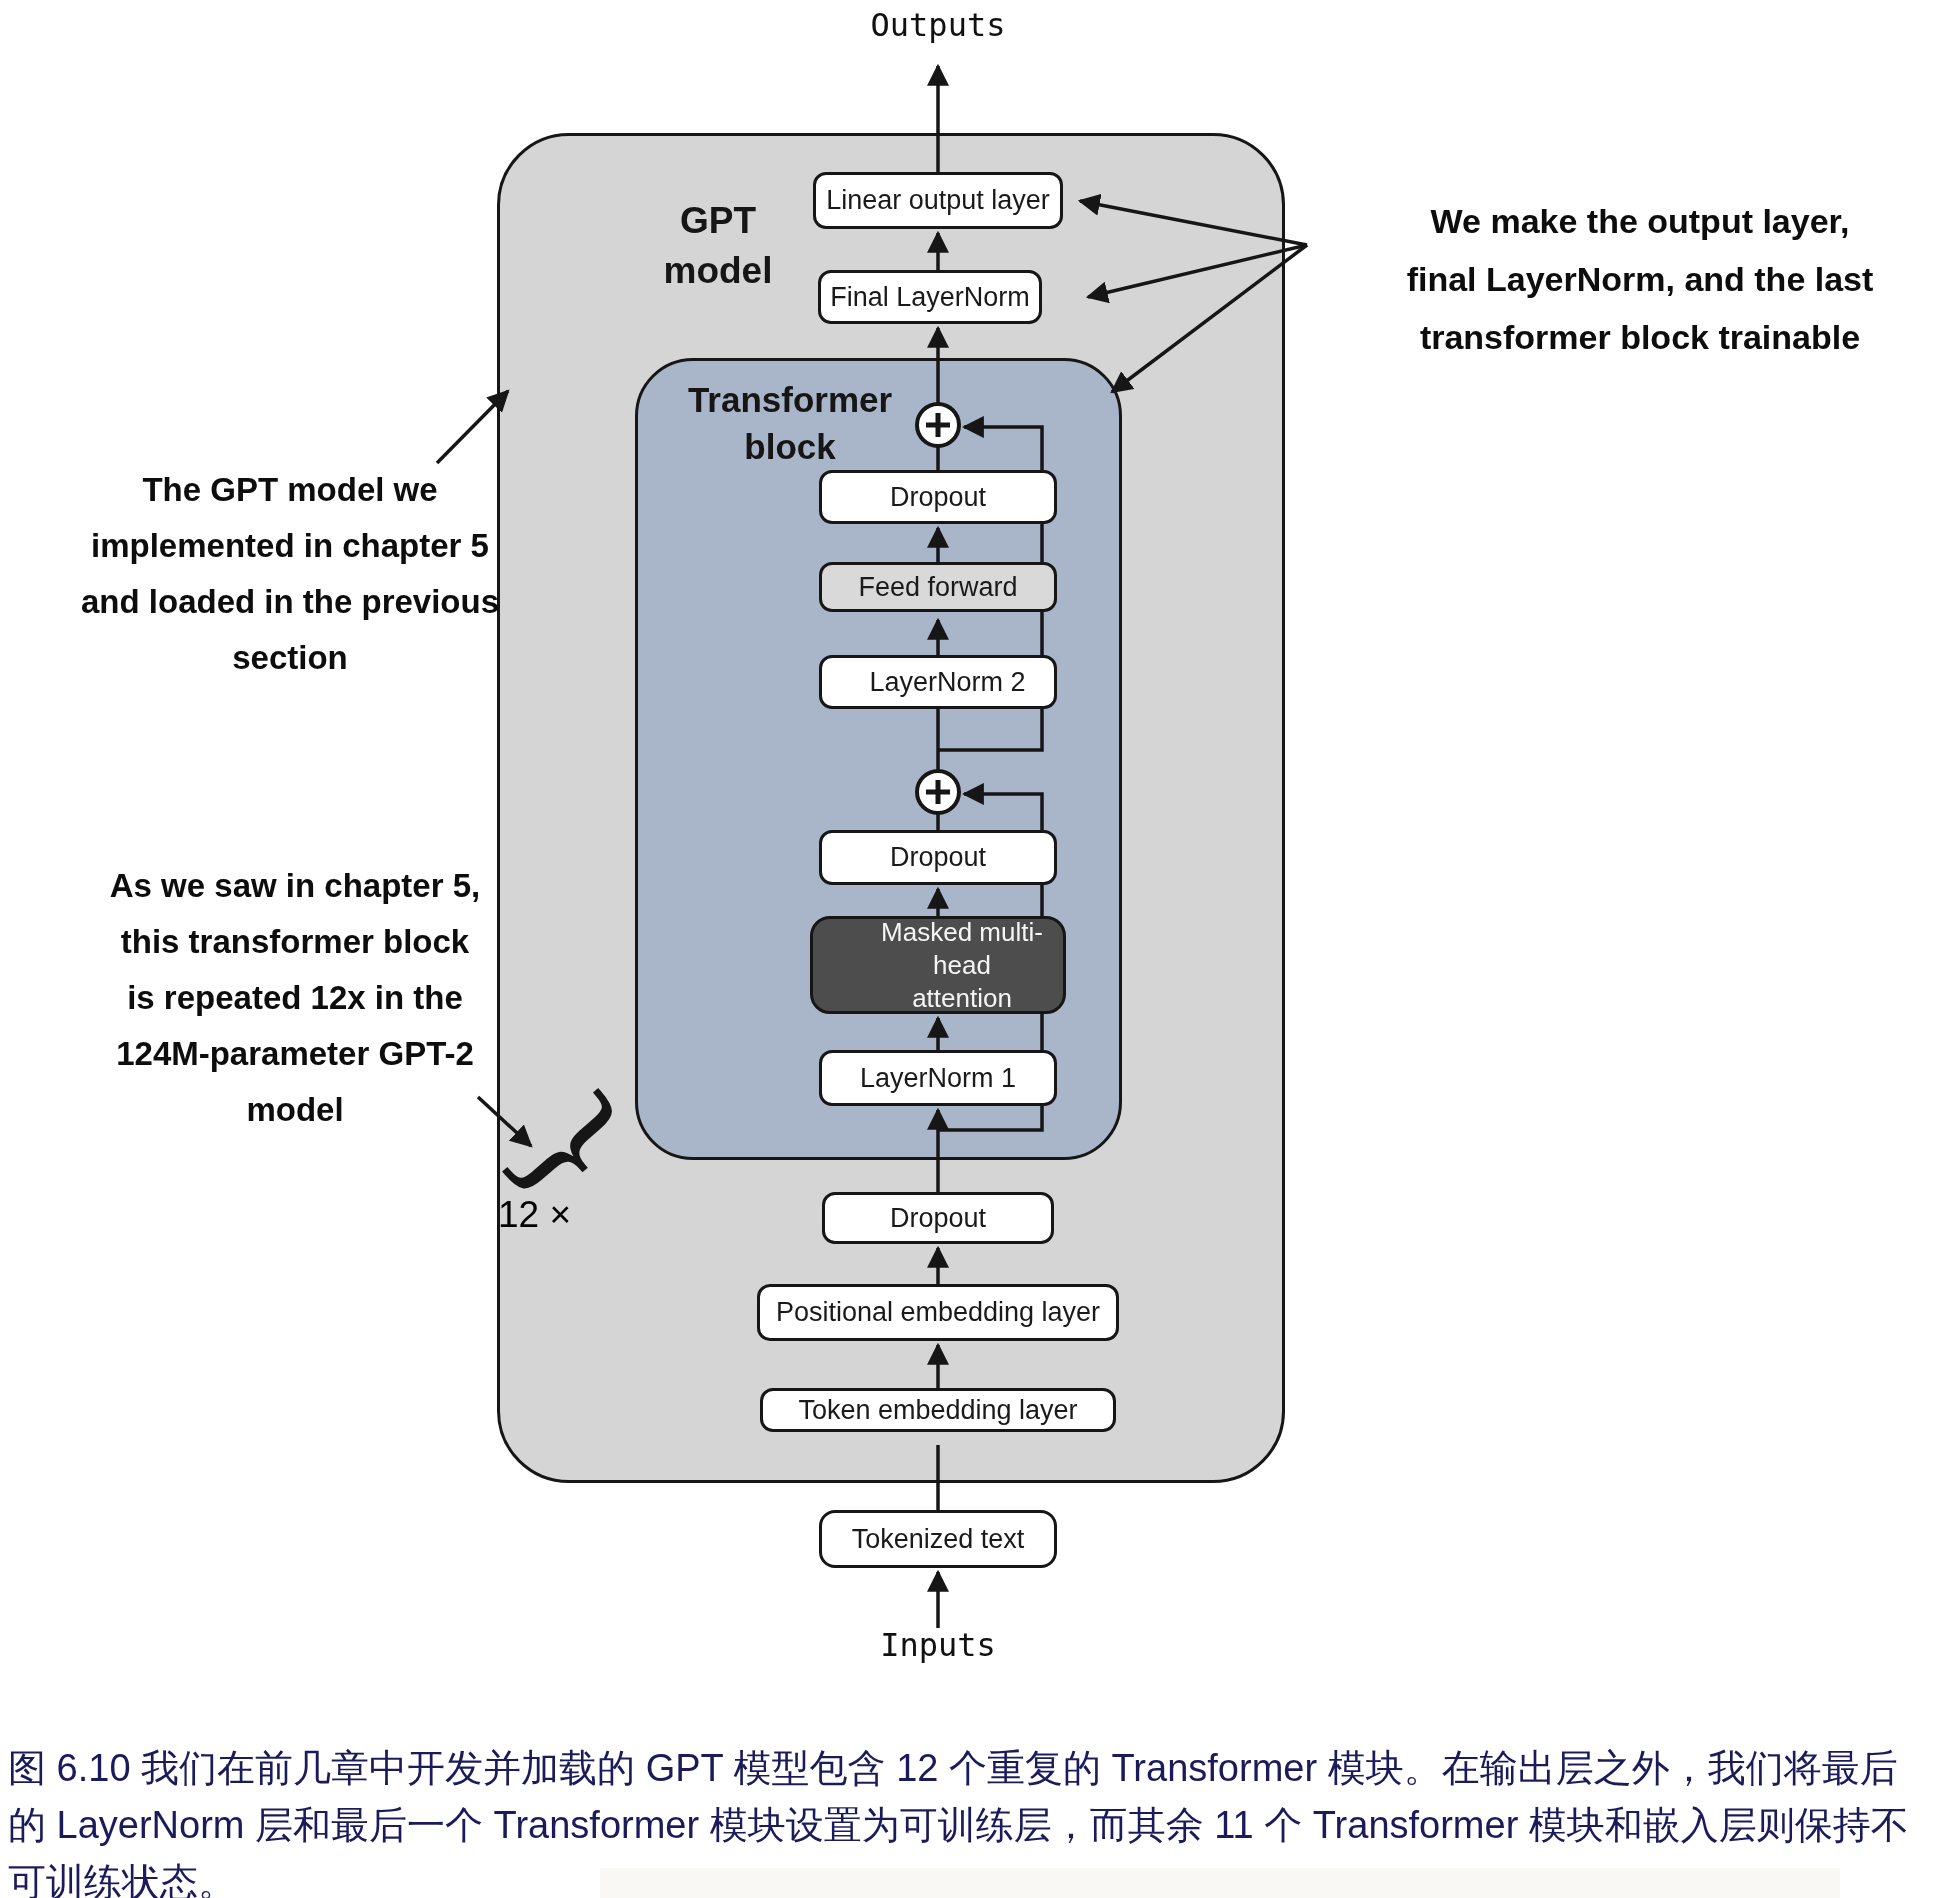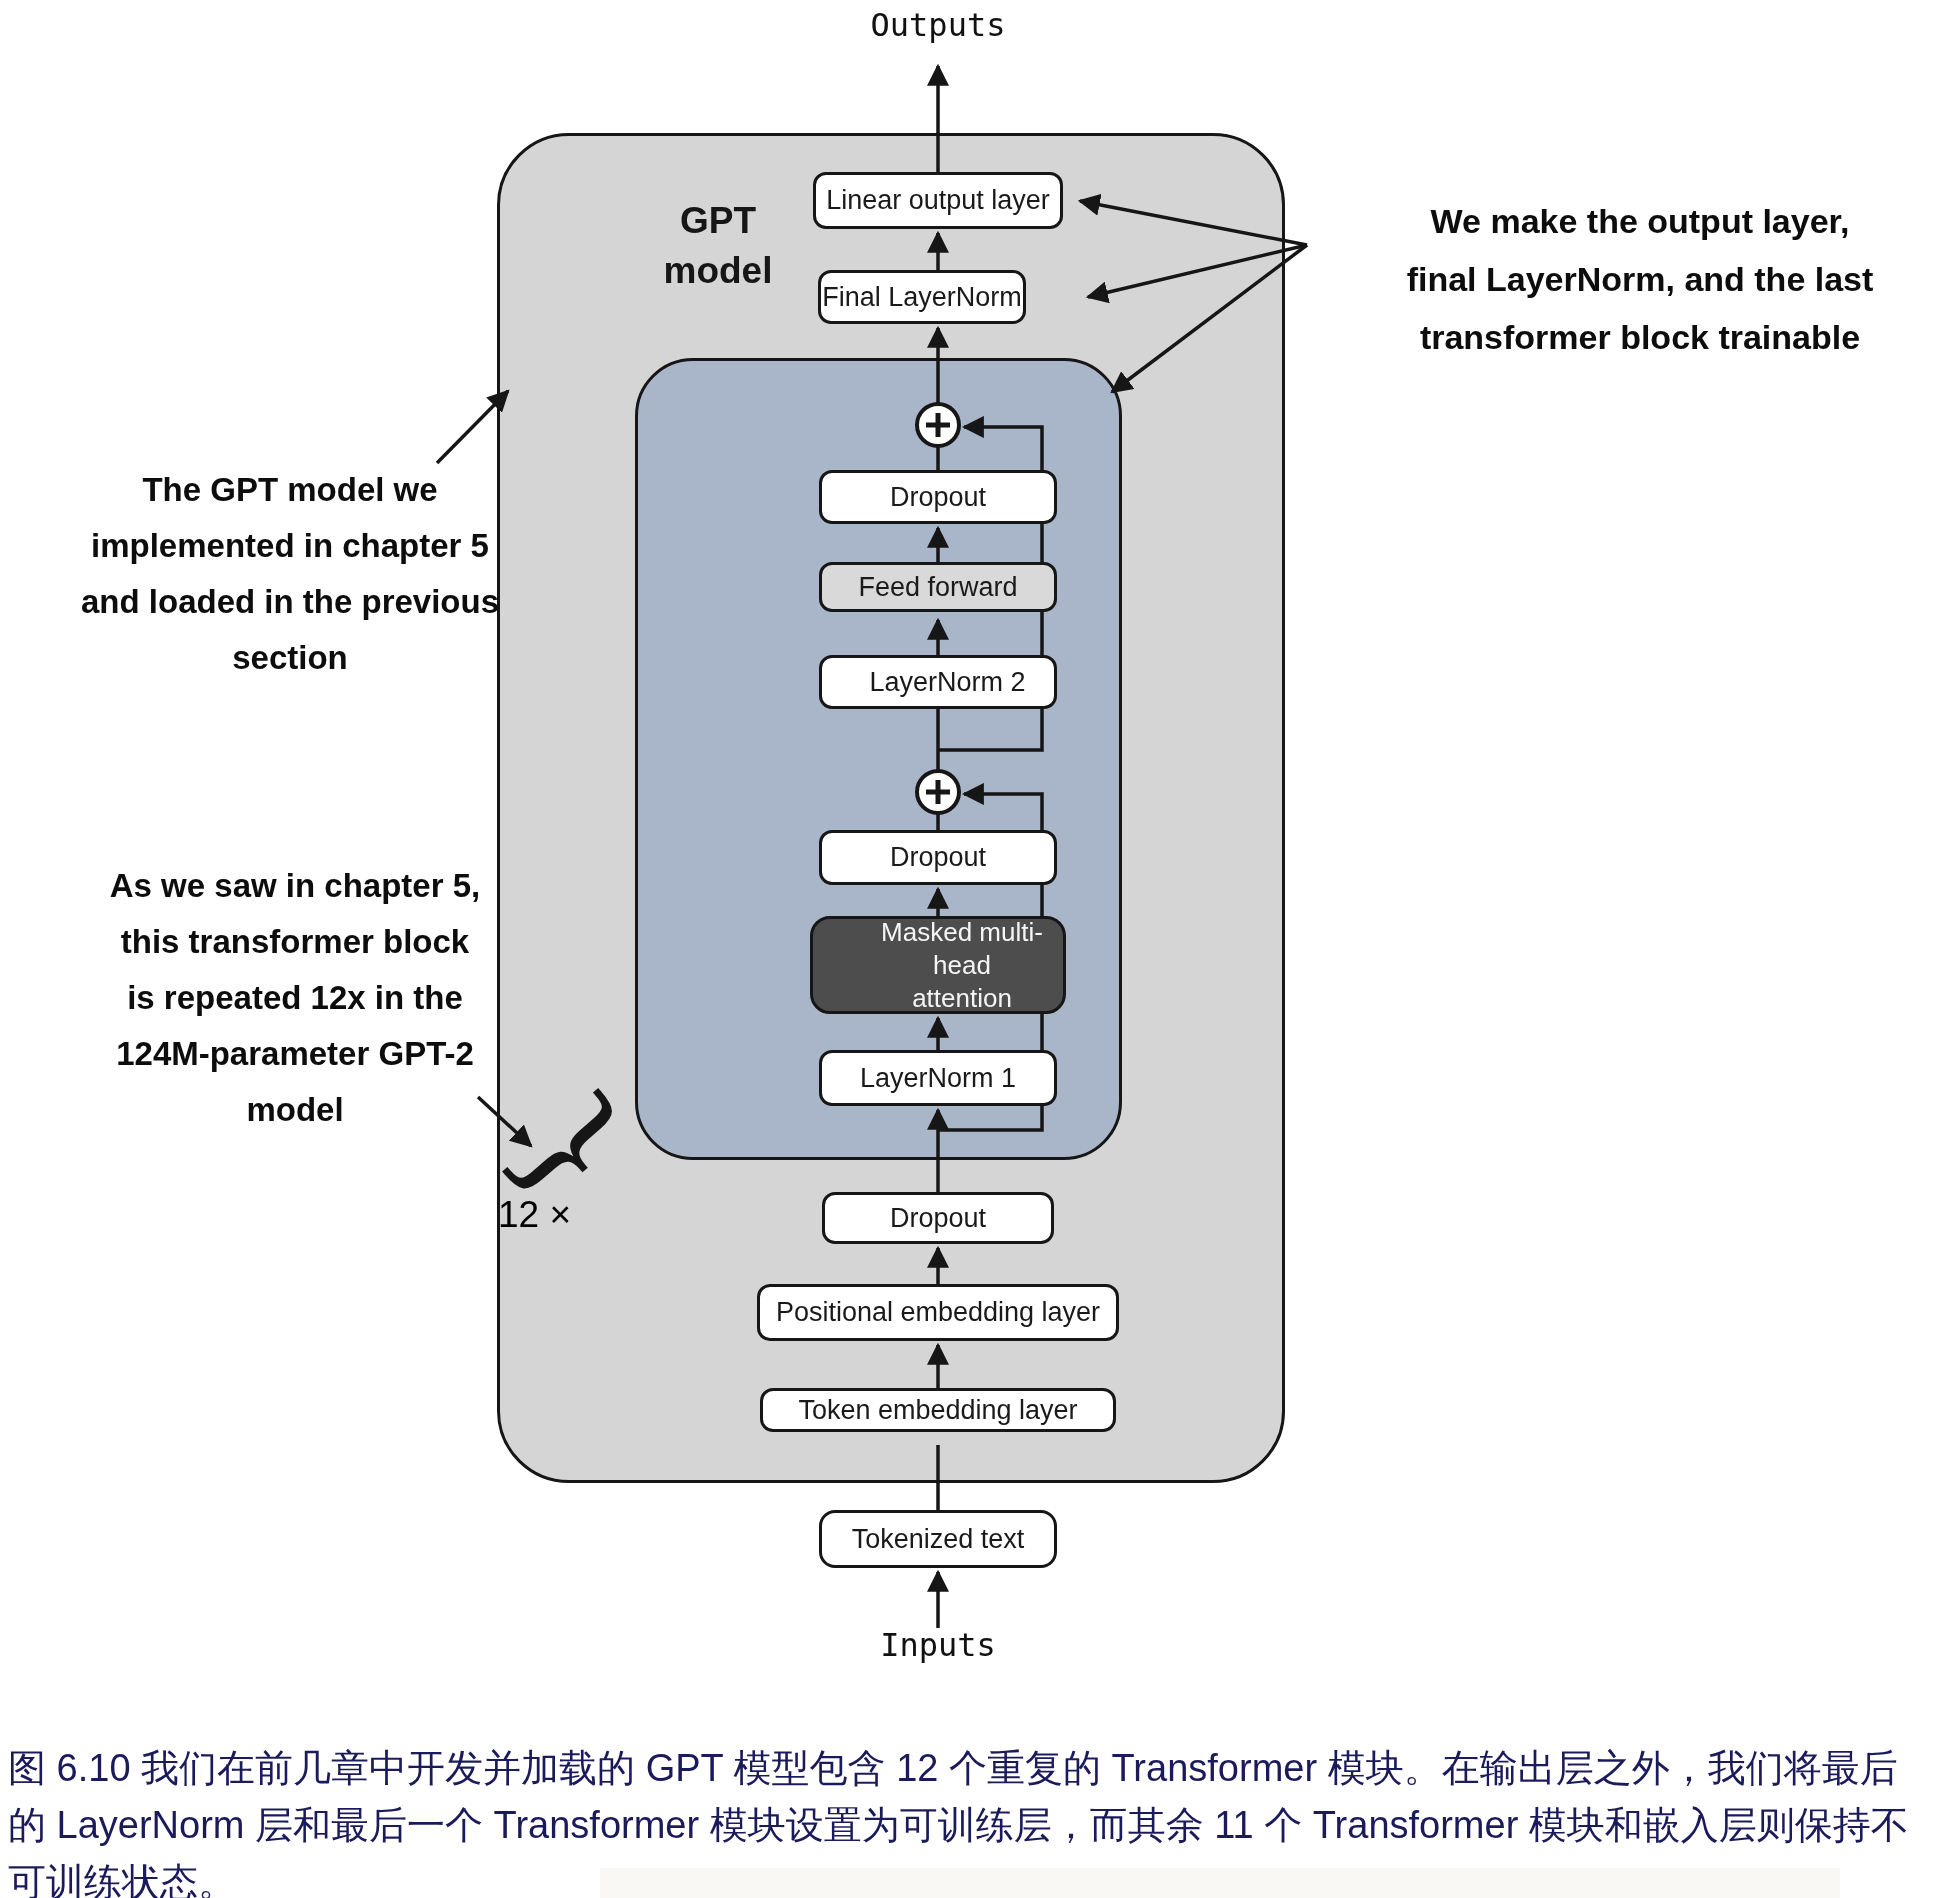--- a/index.html
+++ b/index.html
@@ -35,20 +35,22 @@
 </head>
 <body>
 
 <div class="canvas">
 
   <div class="container-box gpt-box"></div>
   <div class="container-box tf-box"></div>
 
   <div class="biglabel gpt-label">GPT
 model</div>
+  <div class="biglabel tf-label">Transformer
+block</div>
 
   <svg class="overlay" width="1936" height="1898" viewBox="0 0 1936 1898">
     <defs>
       <marker id="ah" viewBox="0 0 10 10" refX="9" refY="5" markerWidth="6.3" markerHeight="6.3" orient="auto">
         <path d="M0,0 L10,5 L0,10 z" fill="#161616"></path>
       </marker>
     </defs>
     <g stroke="#161616" stroke-width="3.5" fill="none">
 
       <path d="M938,172 L938,66" marker-end="url(#ah)"></path>
@@ -82,21 +84,21 @@
         <path d="M926,425 L950,425 M938,413 L938,437" stroke-width="5"></path>
       </g>
       <g>
         <circle cx="938" cy="792" r="21" fill="#ffffff" stroke-width="4"></circle>
         <path d="M926,792 L950,792 M938,780 L938,804" stroke-width="5"></path>
       </g>
     </g>
   </svg>
 
   <div class="node" style="left:813px;top:172px;width:250px;height:57px;">Linear output layer</div>
-  <div class="node" style="left:818px;top:270px;width:208px;height:54px;">Final LayerNorm</div>
+  <div class="node" style="left:818px;top:270px;width:224px;height:54px;">Final LayerNorm</div>
   <div class="node" style="left:819px;top:470px;width:238px;height:54px;">Dropout</div>
   <div class="node gray" style="left:819px;top:562px;width:238px;height:50px;">Feed forward</div>
   <div class="node" style="left:819px;top:655px;width:238px;height:54px;padding-left:19px;">LayerNorm 2</div>
   <div class="node" style="left:819px;top:830px;width:238px;height:55px;">Dropout</div>
   <div class="node dark" style="left:810px;top:916px;width:256px;height:98px;">Masked multi-head
 attention</div>
   <div class="node" style="left:819px;top:1050px;width:238px;height:56px;">LayerNorm 1</div>
   <div class="node" style="left:822px;top:1192px;width:232px;height:52px;">Dropout</div>
   <div class="node" style="left:757px;top:1284px;width:362px;height:57px;">Positional embedding layer</div>
   <div class="node" style="left:760px;top:1388px;width:356px;height:44px;">Token embedding layer</div>

